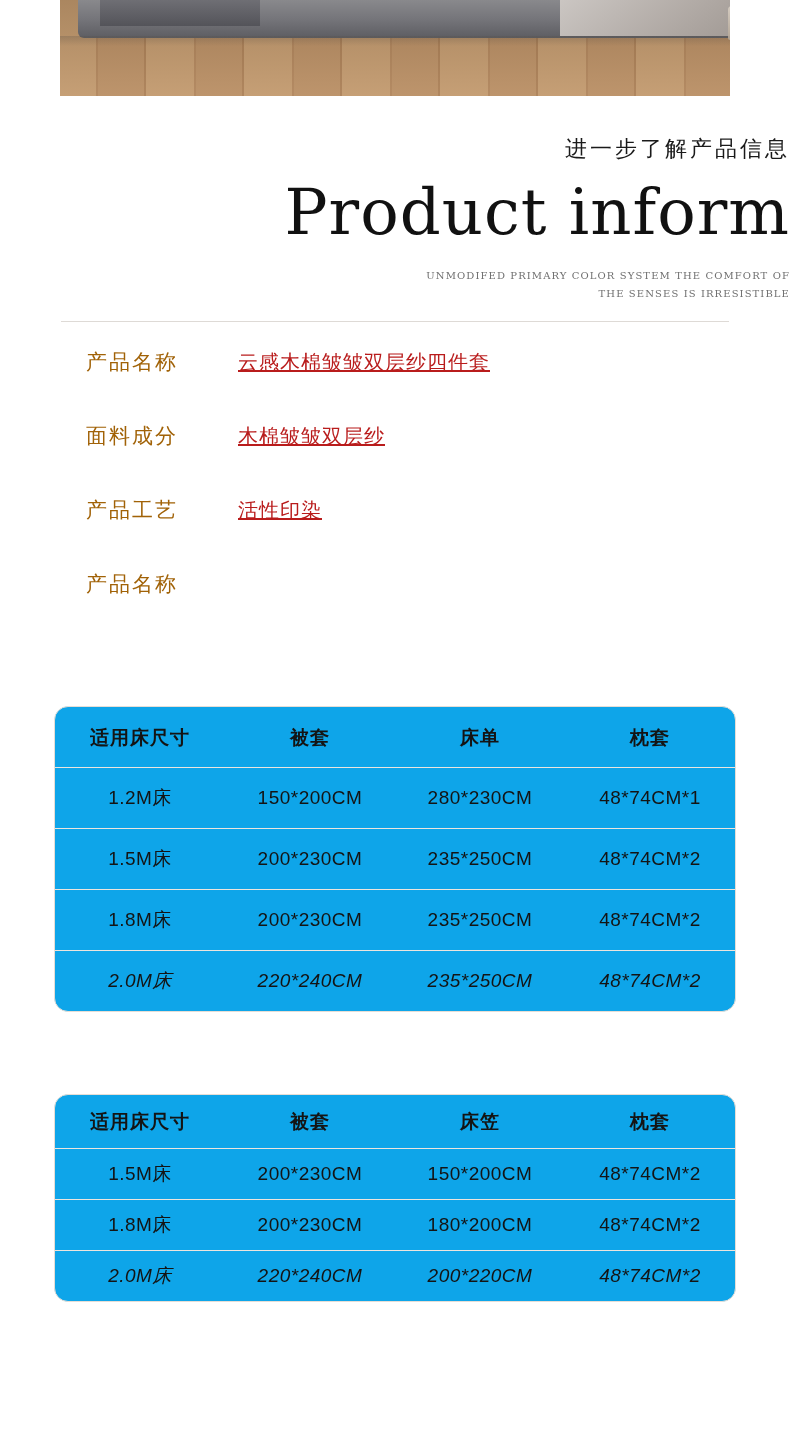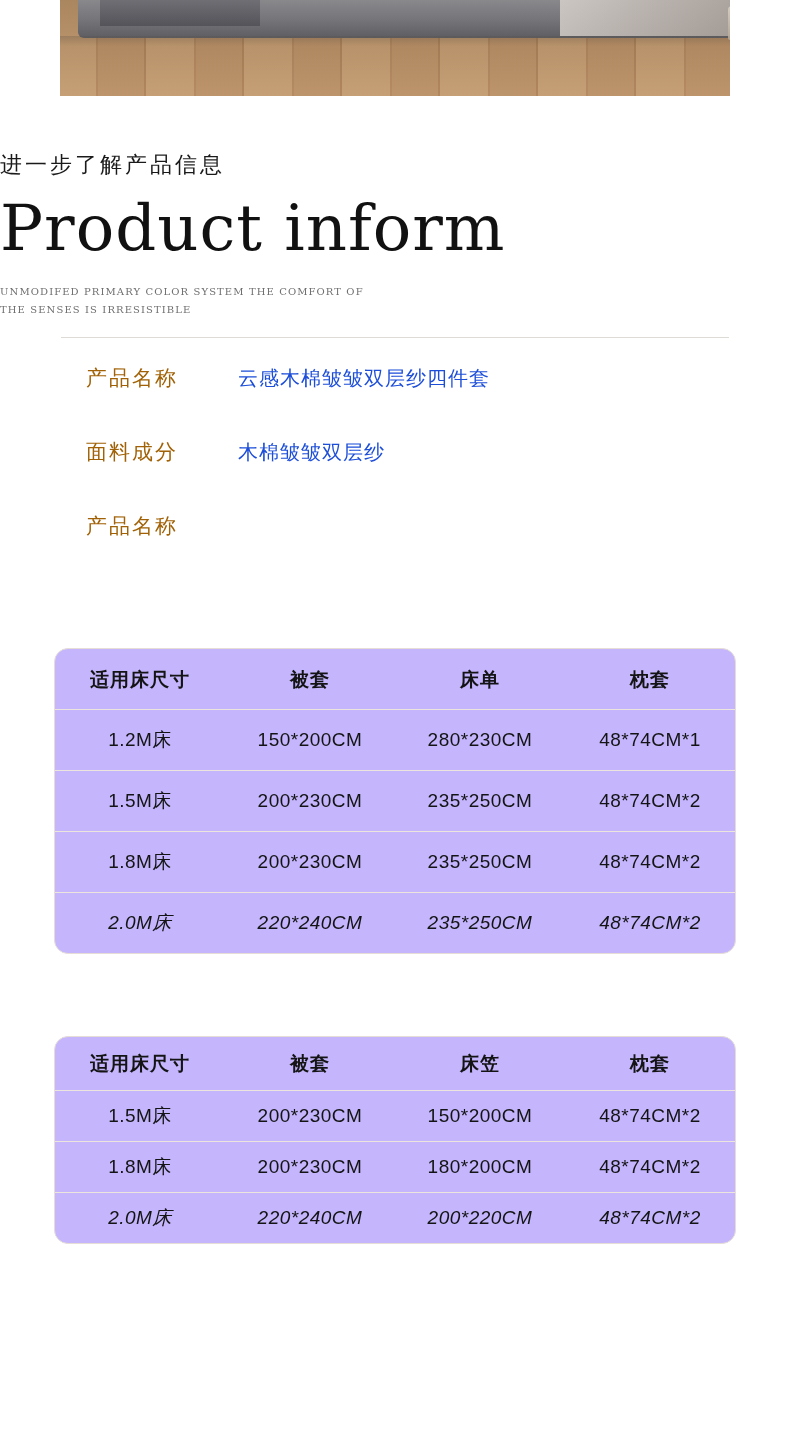--- a/index.html
+++ b/index.html
@@ -97,22 +97,22 @@
     top: 6px;
     width: 40px;
     height: 34px;
     background: linear-gradient(180deg, #d8cfc4, #b6a897);
     border-radius: 4px 4px 2px 2px;
     opacity: .9;
   }
 
   
   .heading {
-    text-align: left;
-    padding-top: 54px;
+    text-align: right;
+    padding-top: 38px;
   }
   .heading .cn-title {
     font-size: 22px;
     letter-spacing: 3px;
     color: #1a1a1a;
     font-family: "Liberation Sans", sans-serif;
   }
   .heading .en-title {
     margin-top: 16px;
     font-size: 64px;
@@ -153,30 +153,31 @@
   }
   .spec-label {
     width: 152px;
     font-size: 21px;
     letter-spacing: 2px;
     color: #a16207;
   }
   .spec-value {
     font-size: 20px;
     letter-spacing: 1px;
-    color: #1d4ed8;
+    color: #b91c1c;
+    text-decoration: underline;
   }
 
   
   .table-wrap {
     margin: 4px auto;
     width: 682px;
     border: 1px solid #e6ded6;
     border-radius: 14px;
-    background: #c4b5fd;
+    background: #0ea5e9;
     box-sizing: border-box;
     overflow: hidden;
   }
   .table-wrap.first { margin-top: 62px; }
   .table-wrap.second { margin-top: 82px; }
 
   table {
     width: 100%;
     border-collapse: collapse;
     table-layout: fixed;
@@ -254,20 +255,24 @@
   <div class="spec-list">
     <div class="spec-row">
       <div class="spec-label">产品名称</div>
       <div class="spec-value">云感木棉皱皱双层纱四件套</div>
     </div>
     <div class="spec-row">
       <div class="spec-label">面料成分</div>
       <div class="spec-value">木棉皱皱双层纱</div>
     </div>
     <div class="spec-row">
+      <div class="spec-label">产品工艺</div>
+      <div class="spec-value">活性印染</div>
+    </div>
+    <div class="spec-row">
       <div class="spec-label">产品名称</div>
       <div class="spec-value"></div>
     </div>
   </div>
 
   <div class="table-wrap first">
     <table class="t1">
       <colgroup>
         <col class="c1">
           <col class="c2">

